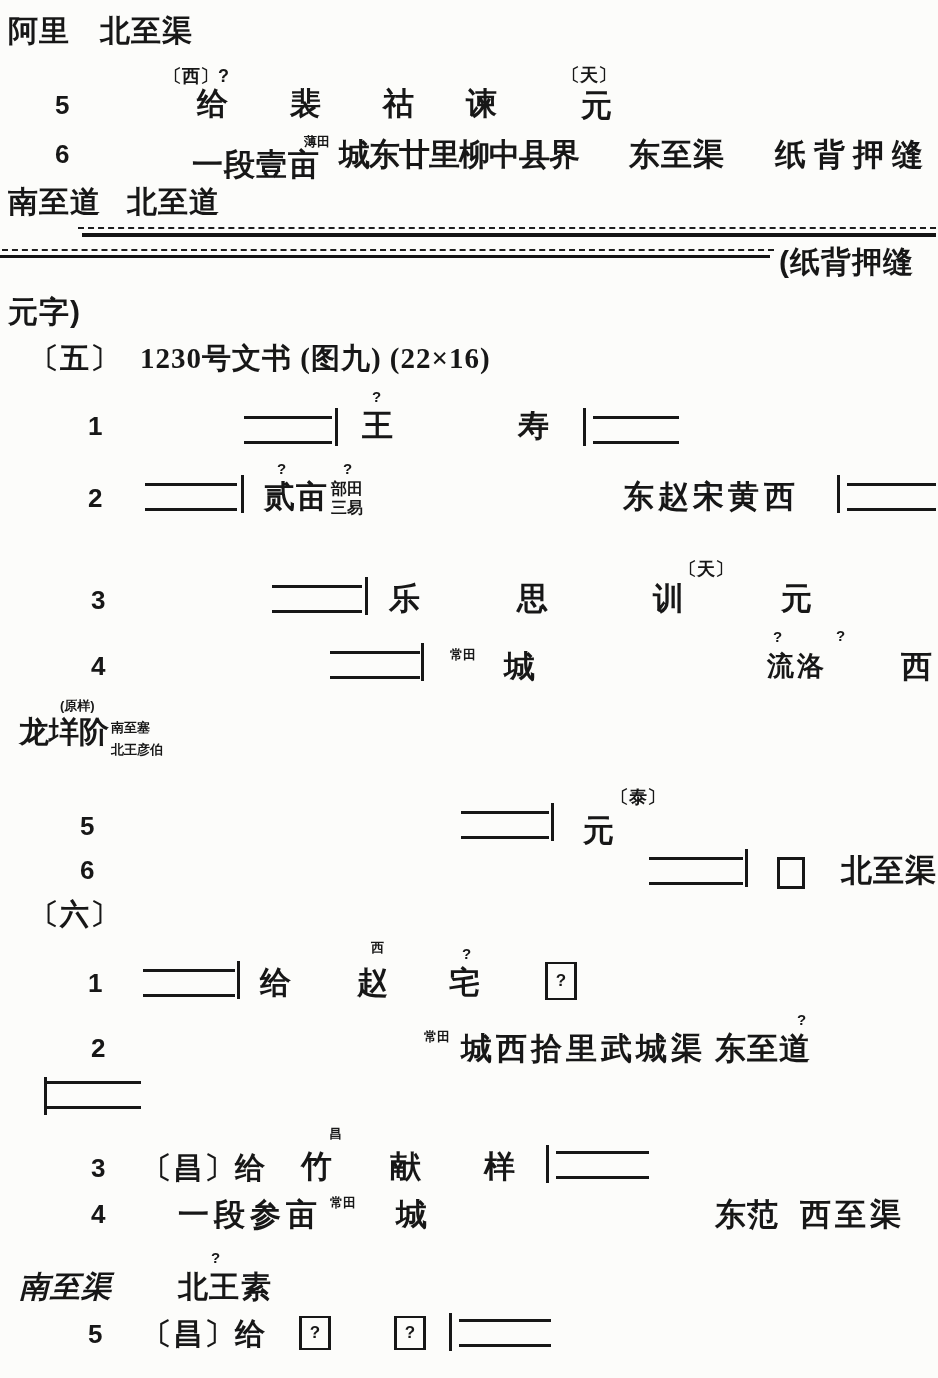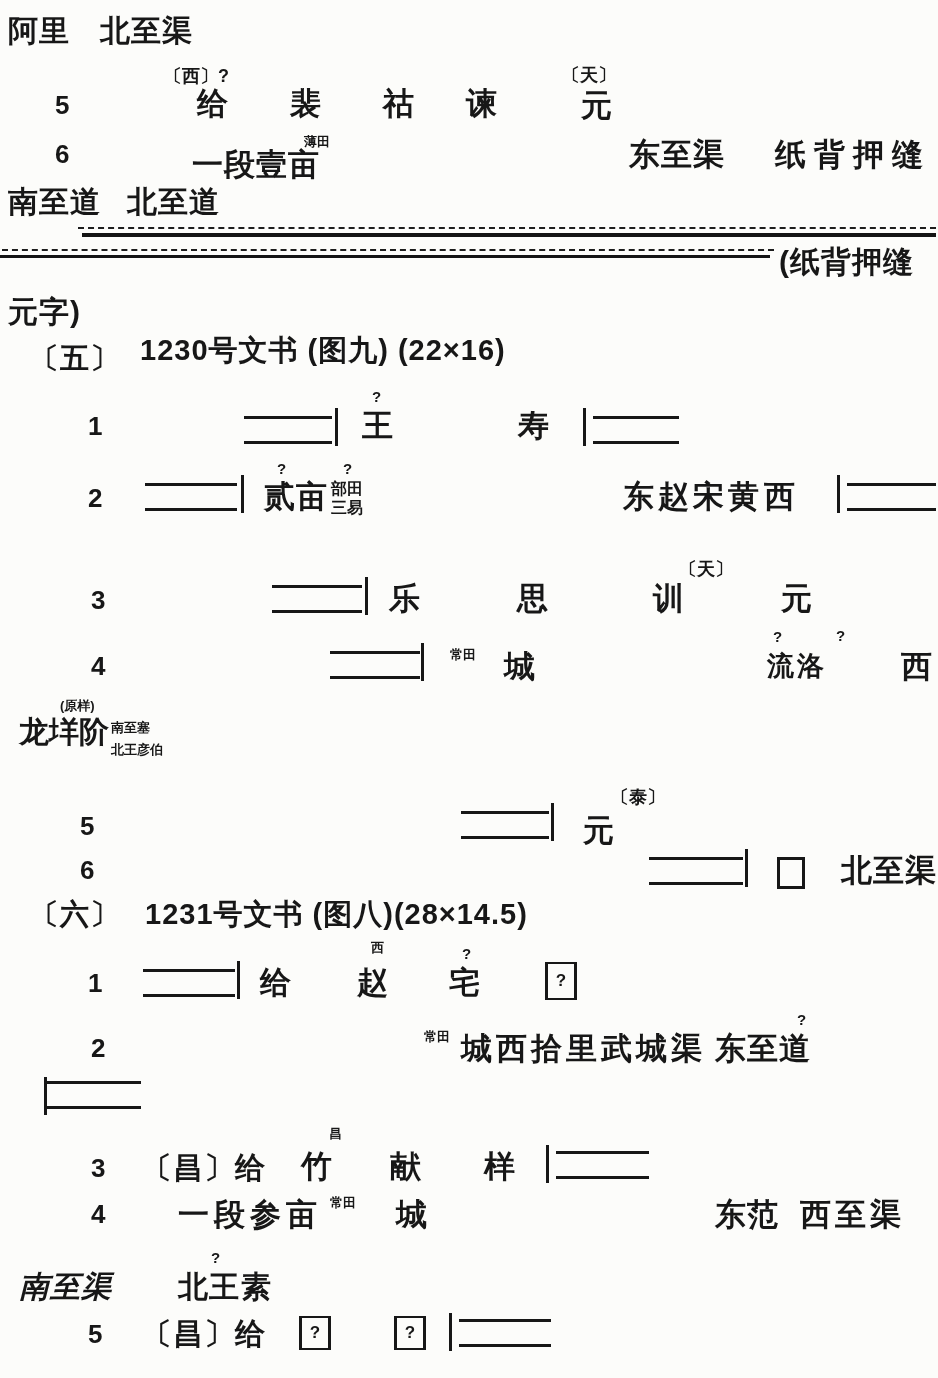--- a/index.html
+++ b/index.html
@@ -52,35 +52,36 @@
   <span class="tk main" style="left:197px;top:88px;">给</span>
   <span class="tk main" style="left:290px;top:88px;">裴</span>
   <span class="tk main" style="left:383px;top:88px;">祜</span>
   <span class="tk main" style="left:466px;top:88px;">谏</span>
   <span class="tk sup" style="left:562px;top:66px;">〔天〕</span>
   <span class="tk main" style="left:581px;top:90px;">元</span>
 
   <span class="tk n" style="left:55px;top:141px;">6</span>
   <span class="tk main" style="left:173px;top:149px;margin-left:19px;">一段壹亩</span>
   <span class="tk sm" style="left:304px;top:135px;">薄田</span>
+  <span class="tk main" style="left:339px;top:139px;letter-spacing:-1px;">城东廿里柳中县界</span>
   <span class="tk main" style="left:629px;top:139px;">东至渠</span>
   <span class="tk main" style="left:775px;top:139px;letter-spacing:8px;">纸背押缝</span>
 
   <span class="tk m30" style="left:8px;top:187px;">南至道</span>
   <span class="tk m30" style="left:127px;top:187px;">北至道</span>
 
   <div class="rule-dashed" style="left:78px;top:227px;width:858px;"></div>
   <div class="rule-solid" style="left:82px;top:233px;width:854px;height:4px;"></div>
   <div class="rule-dashed" style="left:2px;top:249px;width:772px;"></div>
   <div class="rule-solid" style="left:0px;top:255px;width:770px;height:3px;"></div>
   <span class="tk m30" style="left:779px;top:247px;">(纸背押缝</span>
   <span class="tk m30" style="left:8px;top:297px;">元字)</span>
 
   <span class="tk h" style="left:30px;top:344px;">〔五〕</span>
-  <span class="tk h" style="left:140px;top:336px;">1230号文书 (图九) (22×16)</span>
+  <span class="tk h" style="left:140px;top:344px;font-family:Liberation Serif, serif;">1230号文书 (图九) (22×16)</span>
 
   <span class="tk n" style="left:88px;top:413px;">1</span>
   <div class="lacuna" style="left:244px;top:416px;width:88px;"></div>
   <div class="vbar" style="left:335px;top:408px;"></div>
   <span class="tk q" style="left:372px;top:389px;">?</span>
   <span class="tk main" style="left:362px;top:410px;">王</span>
   <span class="tk main" style="left:518px;top:410px;">寿</span>
   <div class="vbar" style="left:583px;top:408px;"></div>
   <div class="lacuna" style="left:593px;top:416px;width:86px;"></div>
 
@@ -130,21 +131,20 @@
   <span class="tk main" style="left:583px;top:815px;">元</span>
   <span class="tk sup" style="left:611px;top:788px;">〔泰〕</span>
 
   <span class="tk n" style="left:80px;top:857px;">6</span>
   <div class="lacuna" style="left:649px;top:857px;width:94px;"></div>
   <div class="vbar" style="left:745px;top:849px;"></div>
   <div class="sqbox" style="left:777px;top:857px;"></div>
   <span class="tk main" style="left:841px;top:855px;">北至渠</span>
 
   <span class="tk h" style="left:30px;top:900px;">〔六〕</span>
-  <span class="tk h" style="left:145px;top:900px;">1231号文书 (图八)(28×14.5)</span>
 
   <span class="tk n" style="left:88px;top:970px;">1</span>
   <div class="lacuna" style="left:143px;top:969px;width:92px;"></div>
   <div class="vbar" style="left:237px;top:961px;"></div>
   <span class="tk main" style="left:260px;top:967px;">给</span>
   <span class="tk sm" style="left:371px;top:941px;">西</span>
   <span class="tk main" style="left:357px;top:967px;">赵</span>
   <span class="tk q" style="left:462px;top:946px;">?</span>
   <span class="tk main" style="left:449px;top:967px;">宅</span>
   <div class="qbox" style="left:545px;top:962px;height:34px;line-height:34px;">?</div>

